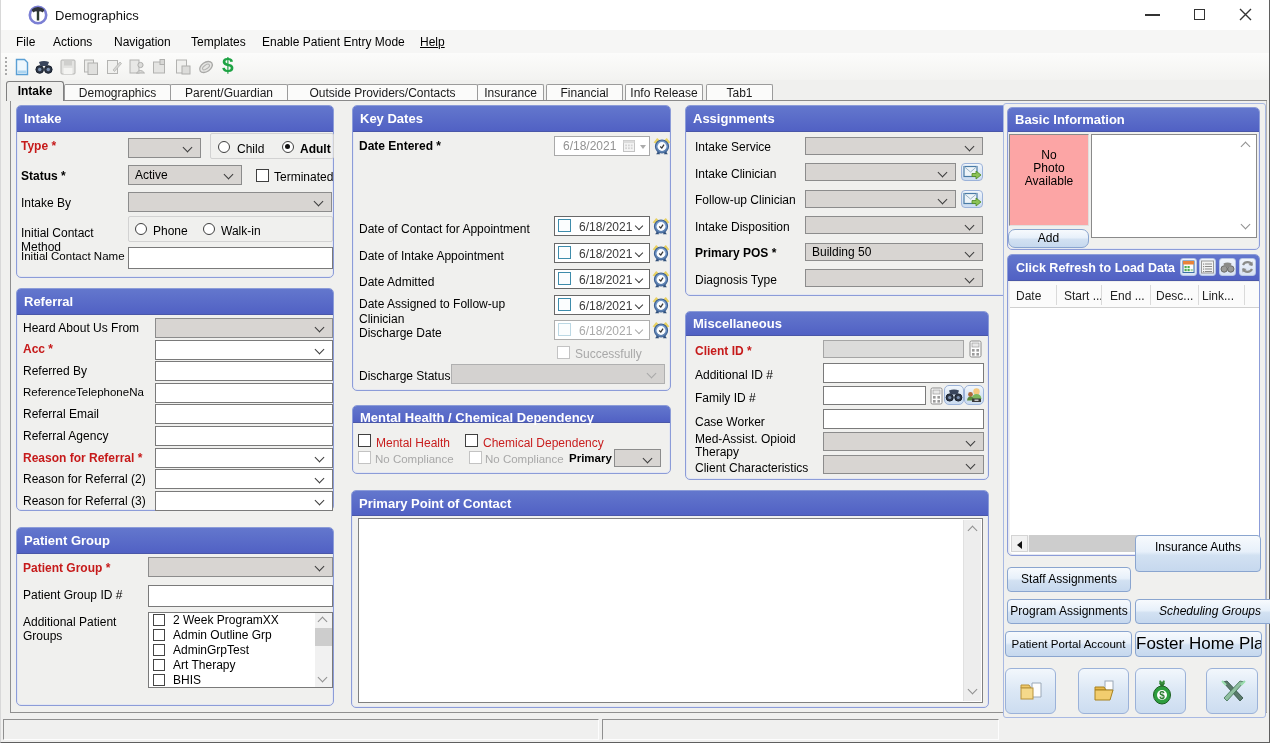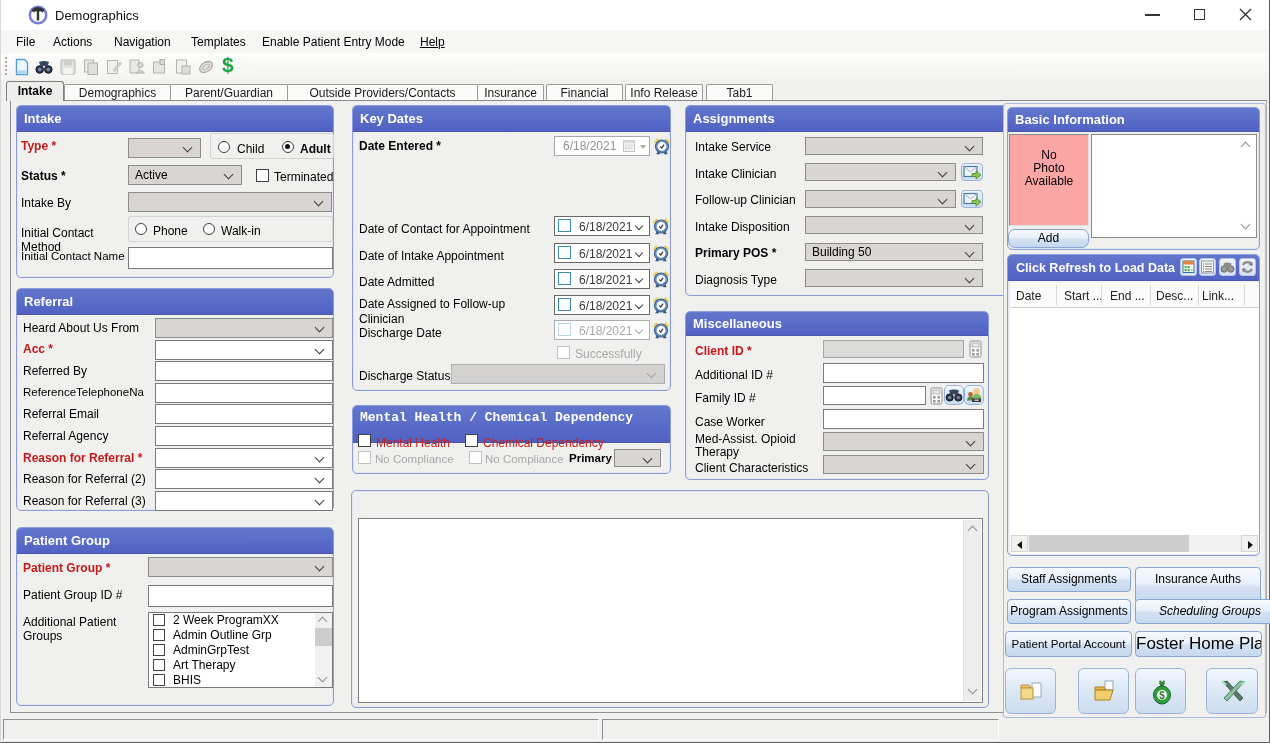--- a/index.html
+++ b/index.html
@@ -262,21 +262,21 @@
       </div>
 <svg class="clk" style="left:651px;top:321px;" width="18" height="18" viewBox="0 0 18 18">
         <use href="#clkg"></use>
       </svg>
 <div class="ck dis" style="left:556px;top:346px;"></div>
 <div class="lbl" style="left:574px;top:347px;color:#a8a8a8;">Successfully</div>
 <div class="lbl" style="left:358px;top:369px;">Discharge Status</div>
 <div class="sel dis" style="left:450px;top:364px;width:214px;"></div>
 
 <div class="panel" style="left:351px;top:405px;width:319px;height:69px;">
-        <div class="ph" style="height:37px;line-height:23px;font-family:Liberation Mono, monospace;">Mental Health / Chemical Dependency</div>
+        <div class="ph" style="height:17px;line-height:23px;">Mental Health / Chemical Dependency</div>
       </div>
 <div class="ck" style="left:357px;top:434px;"></div>
 <div class="lbl" style="left:375px;top:436px;font-size:12px;color:#c81e1e;">Mental Health</div>
 <div class="ck" style="left:464px;top:434px;"></div>
 <div class="lbl" style="left:482px;top:436px;font-size:12px;color:#c81e1e;">Chemical Dependency</div>
 <div class="ck dis" style="left:357px;top:451px;"></div>
 <div class="lbl" style="left:374px;top:453px;color:#a8a8a8;font-size:11.5px;">No Compliance</div>
 <div class="ck dis" style="left:468px;top:451px;"></div>
 <div class="lbl" style="left:484px;top:453px;color:#a8a8a8;font-size:11.5px;">No Compliance</div>
 <div class="lbl bold" style="left:568px;top:452px;font-size:11.5px;">Primary</div>
@@ -353,20 +353,21 @@
           <rect x="9.5" y="13.5" width="4" height="1.5" fill="#c8c8c8"></rect>
         </svg></div>
 <div class="lbl" style="left:694px;top:415px;">Case Worker</div>
 <div class="txt" style="left:822px;top:409px;width:161px;height:20px;"></div>
 <div class="lbl" style="left:694px;top:433px;width:110px;white-space:normal;line-height:13px;">Med-Assist. Opioid Therapy</div>
 <div class="sel" style="left:822px;top:432px;width:161px;height:19px;"></div>
 <div class="lbl" style="left:694px;top:461px;">Client Characteristics</div>
 <div class="sel" style="left:822px;top:455px;width:161px;height:19px;"></div>
 
 <div class="panel" style="left:350px;top:490px;width:638px;height:218px;">
+        <div class="ph" style="height:25px;line-height:25px;">Primary Point of Contact</div>
 <div class="abs" style="left:6px;top:27px;right:5px;bottom:4px;background:#fff;border:1px solid #808080;">
   <div class="abs" style="right:1px;top:1px;width:18px;bottom:1px;background:#ededed;border-left:1px solid #e0e0e0;">
     <div class="chev up" style="left:5px;top:7px;"></div>
     <div class="chev dn" style="left:5px;bottom:8px;"></div>
   </div>
 </div>
       </div>
 
 <div class="panel" style="left:15px;top:527px;width:318px;height:179px;">
         <div class="ph">Patient Group</div>
@@ -461,21 +462,21 @@
             </div>
       <div class="abs" style="right:0;top:0;width:17px;height:17px;background:#f1f1f1;border:1px solid #d4d4d4;">
               <div style="position:absolute;left:6px;top:4.5px;width:0;height:0;border-top:4px solid transparent;border-bottom:4px solid transparent;border-left:5px solid #111;"></div>
             </div>
       <div class="abs" style="left:18px;top:0;width:160px;height:17px;background:#cdcdcd;"></div>
     </div>
   </div>
 </div>
 
 <div class="btn" style="left:1006px;top:567px;width:124px;height:25px;line-height:23px;">Staff Assignments</div>
-<div class="btn" style="left:1134px;top:567px;width:126px;height:37px;line-height:23px;">Insurance Auths</div>
+<div class="btn" style="left:1134px;top:535px;width:126px;height:37px;line-height:23px;">Insurance Auths</div>
 <div class="btn" style="left:1006px;top:599px;width:124px;height:25px;line-height:23px;">Program Assignments</div>
 <div class="btn" style="left:1134px;top:599px;width:150px;height:25px;line-height:23px;font-style:italic;">Scheduling Groups</div>
 <div class="btn" style="left:1004px;top:631px;width:127px;height:26px;line-height:24px;font-size:11.6px;">Patient Portal Account</div>
 <div class="btn" style="left:1134px;top:631px;width:127px;height:26px;line-height:24px;font-size:17px;">Foster Home Placement</div>
 <div class="ibtn" style="left:1004px;top:668px;width:51px;height:46px;">
         <svg style="position:absolute;left:12px;top:10px;" width="28" height="26" viewBox="0 0 28 26">
           <path d="M14 4 h9 v14 h-9 z" fill="#fdfdfd" stroke="#9aa8b8"></path>
           <path d="M3 6 h8 l2 3 h-10 z" fill="#f0c96a" stroke="#b8923a"></path>
           <rect x="3" y="9" width="12" height="11" fill="#f5d98a" stroke="#b8923a"></rect>
         </svg>

